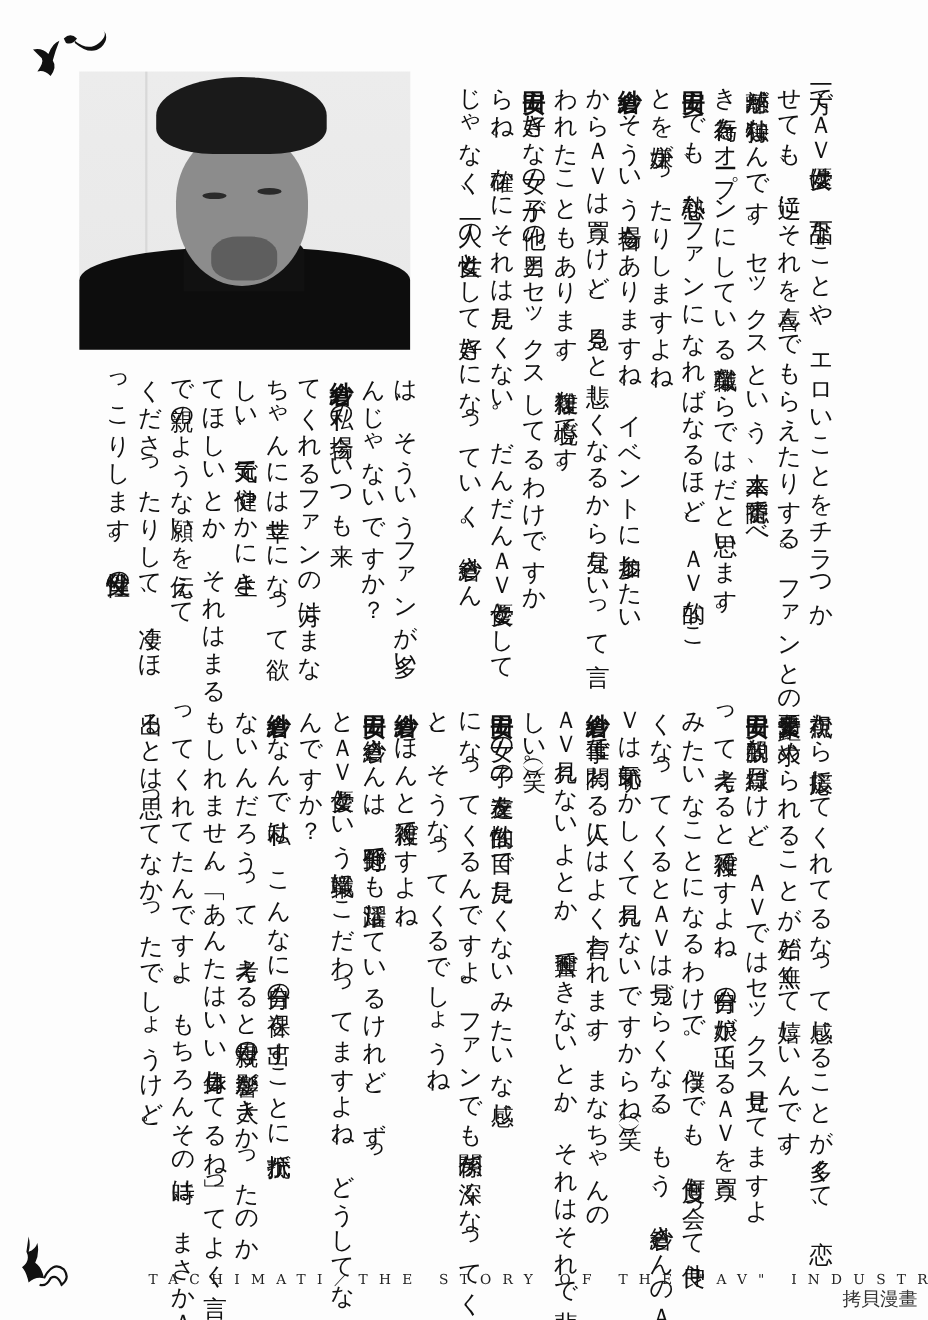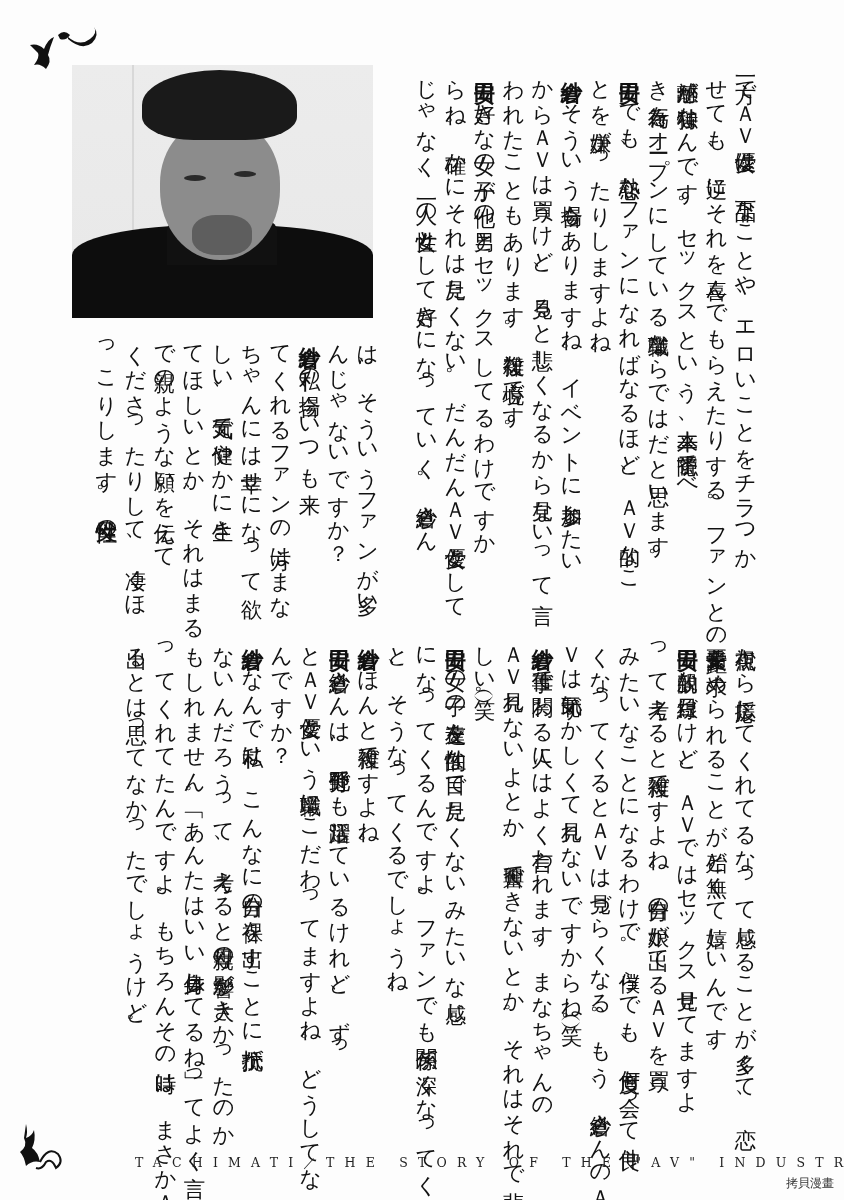--- a/index.html
+++ b/index.html
@@ -31,21 +31,21 @@
   .photo .eyeR { position:absolute; left:162px; top:106px; width:22px; height:6px; background:#2a2a2a; border-radius:50%; }
   .photo .beard { position:absolute; left:120px; top:150px; width:60px; height:40px; border-radius:40%; background:#5e5e5e; }
   .photo .sweater { position:absolute; left:0; top:160px; width:301px; height:100px; background:#0d0d0d; border-radius:45% 45% 0 0 / 30% 30% 0 0; }
   .photo .neck { position:absolute; left:95px; top:150px; width:110px; height:50px; background:#111; border-radius:30% 30% 0 0; }
   .ornament { position:absolute; }
   .footer-title {
     position:absolute; left:135px; top:1155px;
     font-family: "DejaVu Serif", serif; font-size: 12.5px; letter-spacing: 10.2px; color:#222;
     white-space: nowrap;
   }
-  .watermark { position:absolute; right:10px; bottom:8px; font-size:12px; color:#333;text-align:center; }
+  .watermark { position:absolute; right:10px; bottom:8px; font-size:17px; color:#333;text-align:center; }
 </style>
 </head>
 <body>
 
 <svg class="ornament" style="left:28px;top:25px" width="72" height="50" viewBox="0 0 72 50">
   <path d="M2 20 Q10 18 16 24 Q20 14 26 12 Q22 22 20 30 Q24 36 18 44 Q12 38 6 40 Q12 32 10 28 Q6 24 2 20Z" fill="#111"></path>
   <path d="M30 10 Q36 4 42 10 Q38 16 32 14Z" fill="#111"></path>
   <path d="M40 12 Q52 22 62 14 Q70 8 66 2 Q72 10 64 18 Q54 26 40 14" fill="#111"></path>
 </svg>
 

